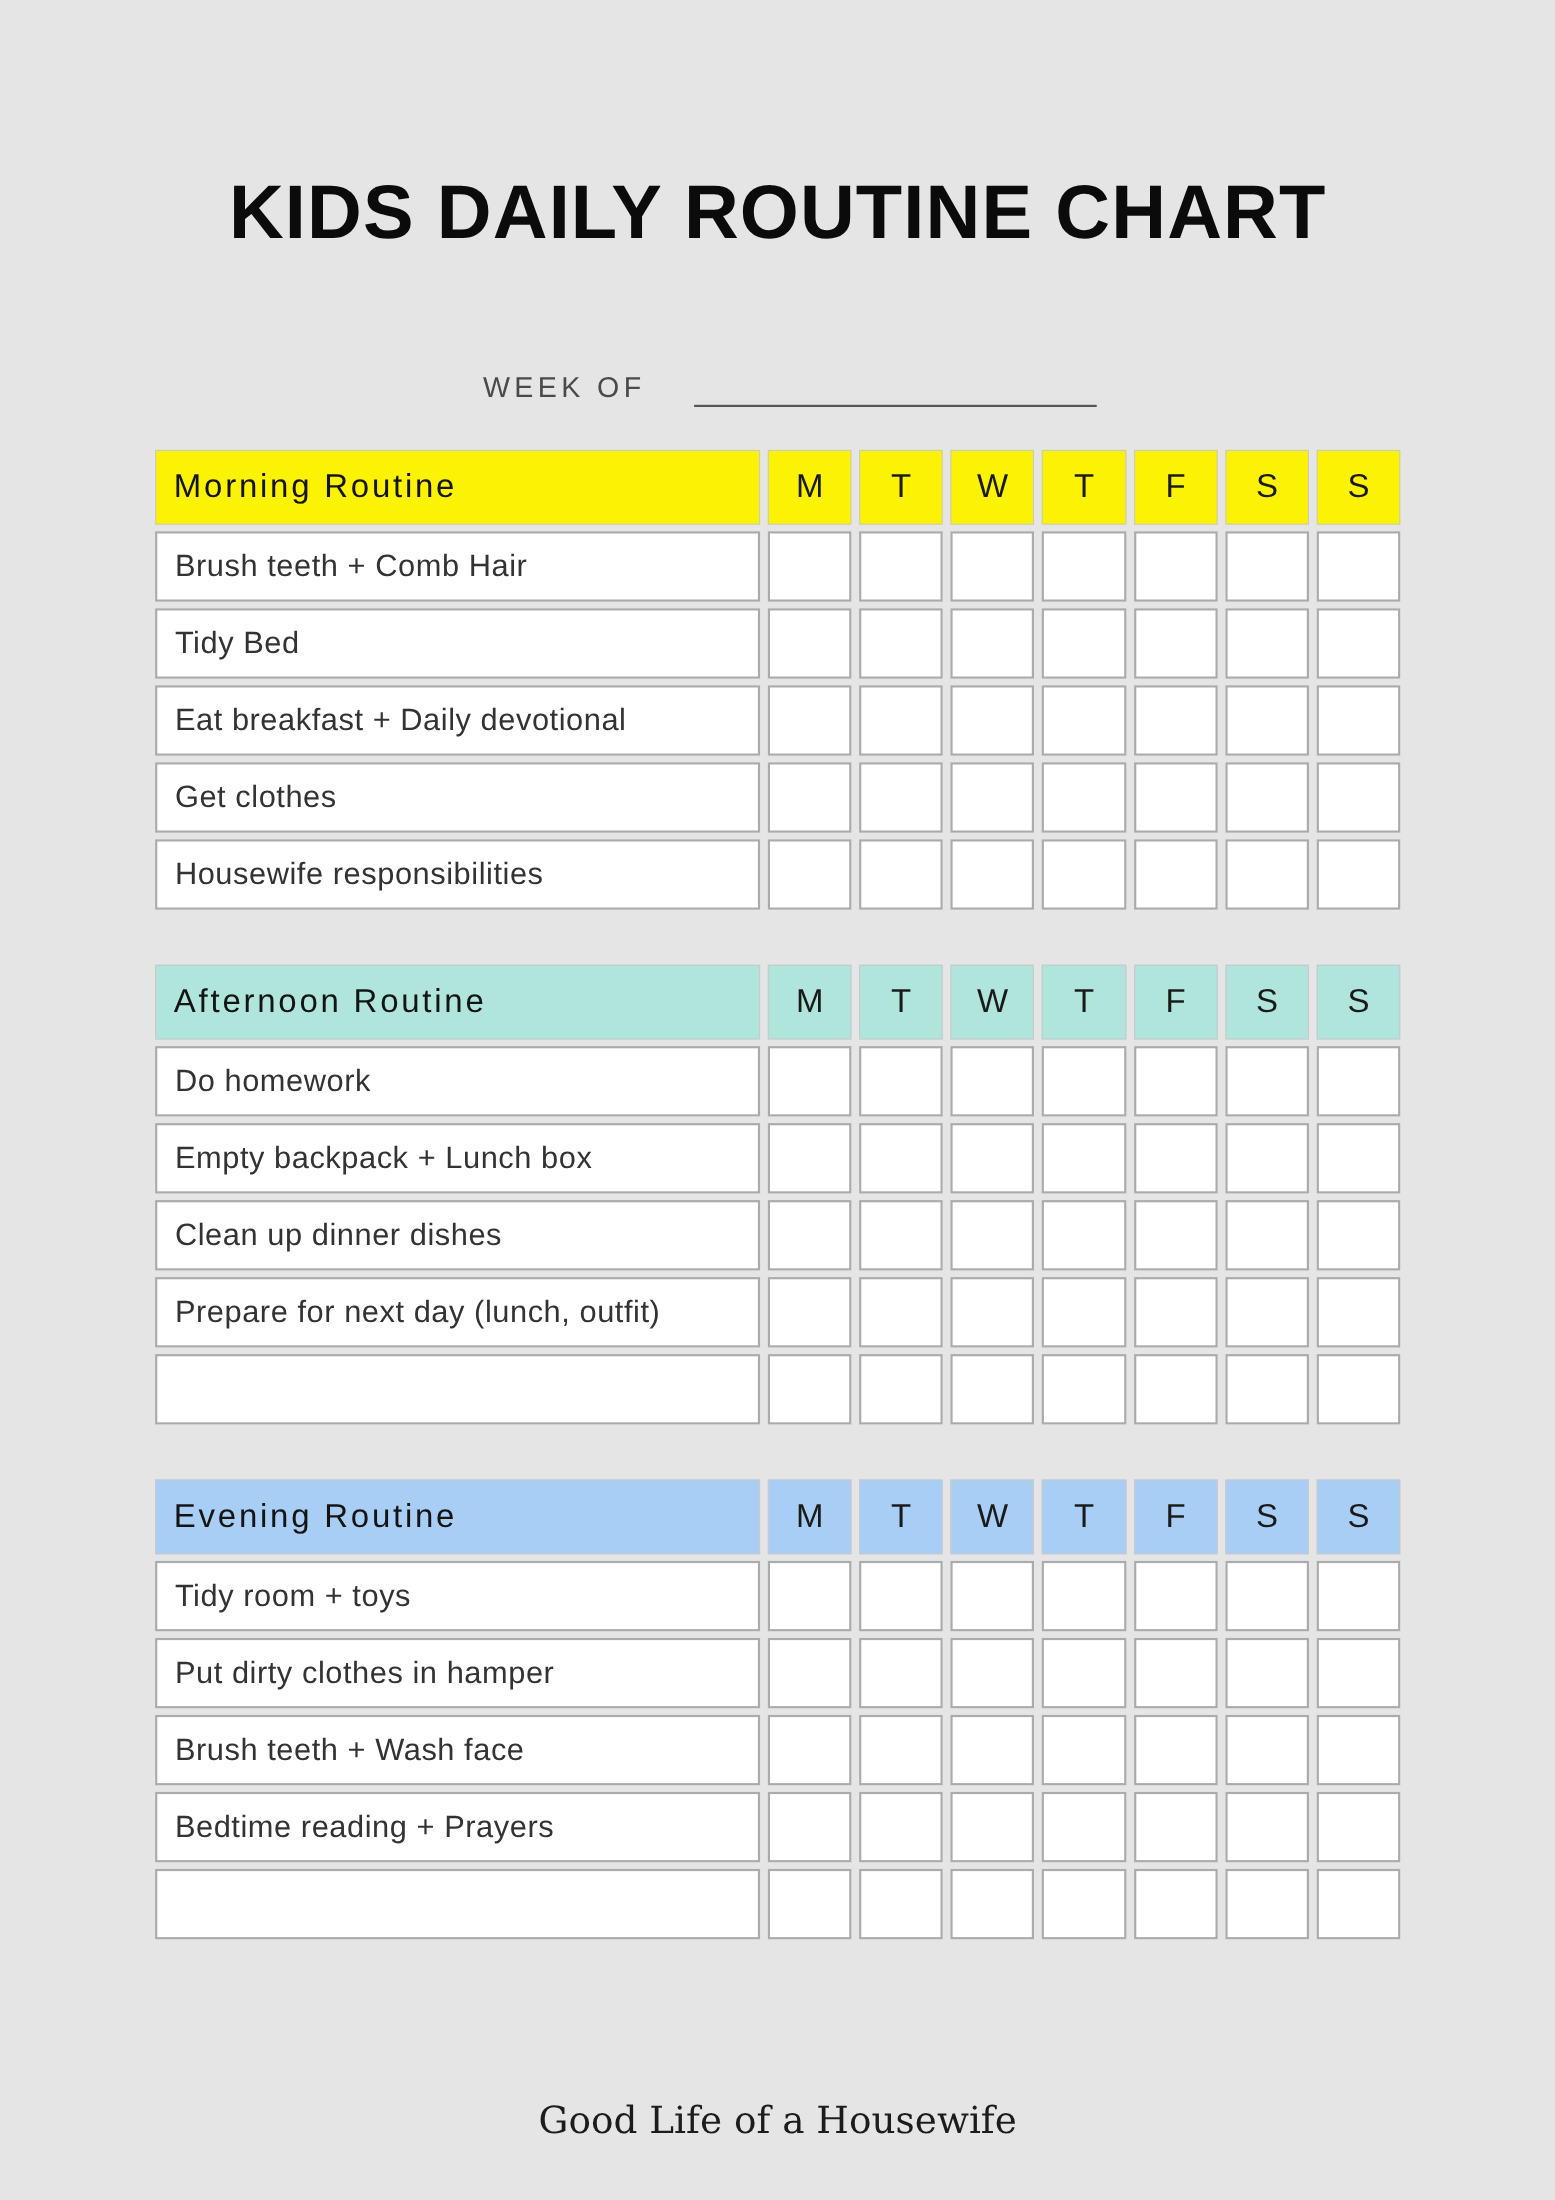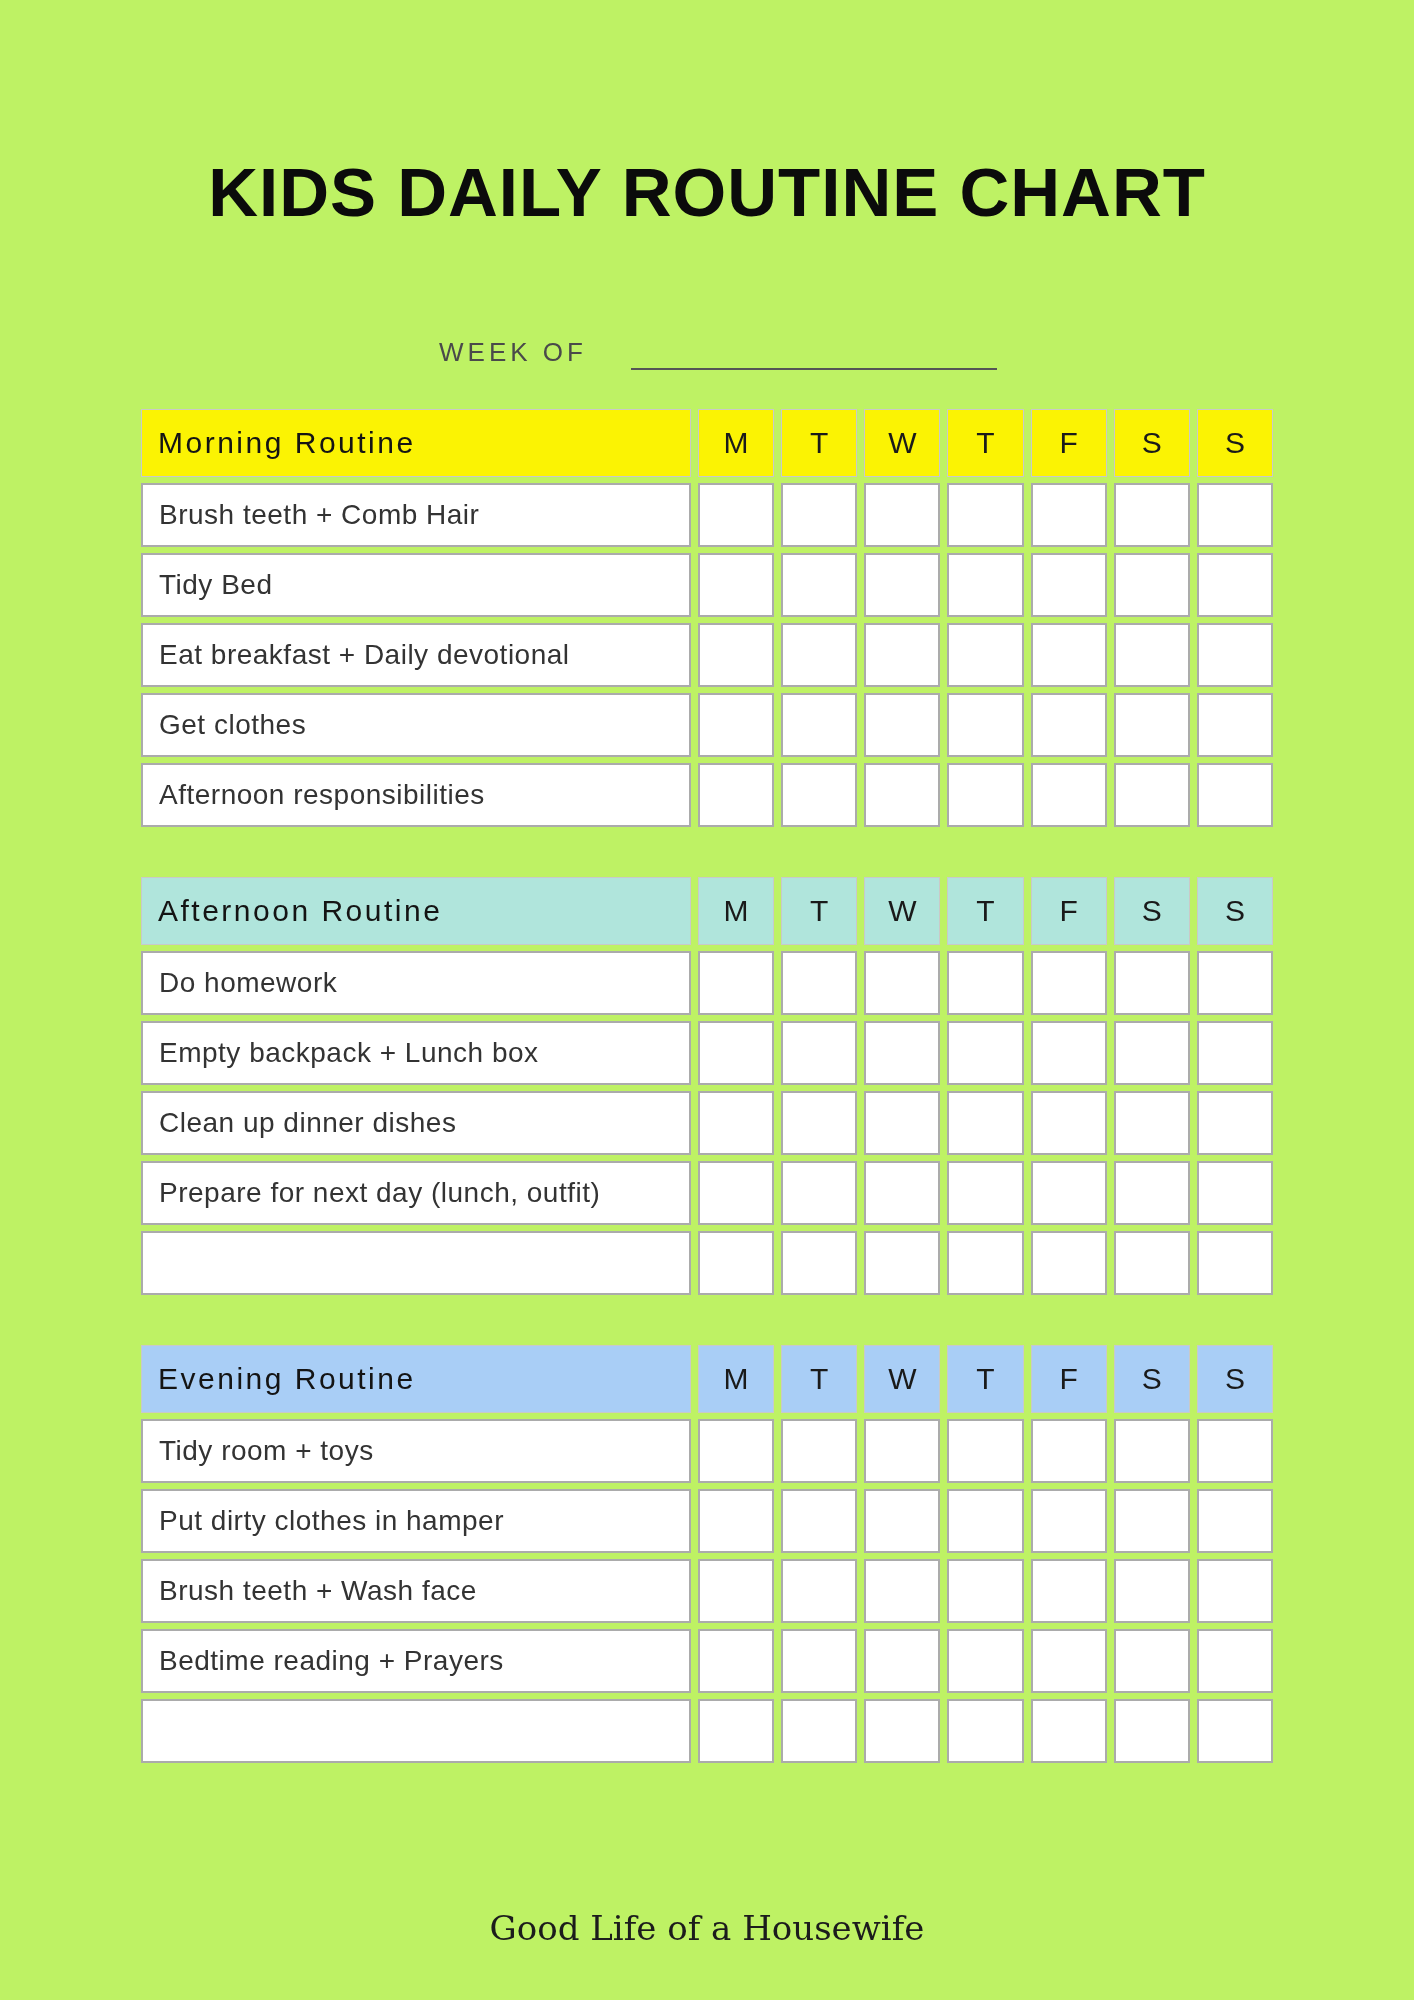--- a/index.html
+++ b/index.html
@@ -5,21 +5,21 @@
   html, body { margin: 0; padding: 0; }
   body {
     background: #ffffff;
     font-family: "Liberation Sans", sans-serif;
     -webkit-font-smoothing: antialiased;
   }
   .page {
     position: relative;
     width: 1414px;
     height: 2000px;
-    background: #bef264;
+    background: #e5e5e5;
     overflow: hidden;
   }
 
   
   .title {
     position: absolute;
     top: 158px;
     left: 0;
     width: 100%;
     margin: 0;
@@ -181,21 +181,21 @@
           <div class="cell label-cell task-label">Get clothes</div>
           <div class="cell day-cell checkbox-cell"></div>
           <div class="cell day-cell checkbox-cell"></div>
           <div class="cell day-cell checkbox-cell"></div>
           <div class="cell day-cell checkbox-cell"></div>
           <div class="cell day-cell checkbox-cell"></div>
           <div class="cell day-cell checkbox-cell"></div>
           <div class="cell day-cell checkbox-cell"></div>
         </div>
         <div class="row task-row">
-          <div class="cell label-cell task-label">Afternoon responsibilities</div>
+          <div class="cell label-cell task-label">Housewife responsibilities</div>
           <div class="cell day-cell checkbox-cell"></div>
           <div class="cell day-cell checkbox-cell"></div>
           <div class="cell day-cell checkbox-cell"></div>
           <div class="cell day-cell checkbox-cell"></div>
           <div class="cell day-cell checkbox-cell"></div>
           <div class="cell day-cell checkbox-cell"></div>
           <div class="cell day-cell checkbox-cell"></div>
         </div>
       </div>
       <div class="section">

